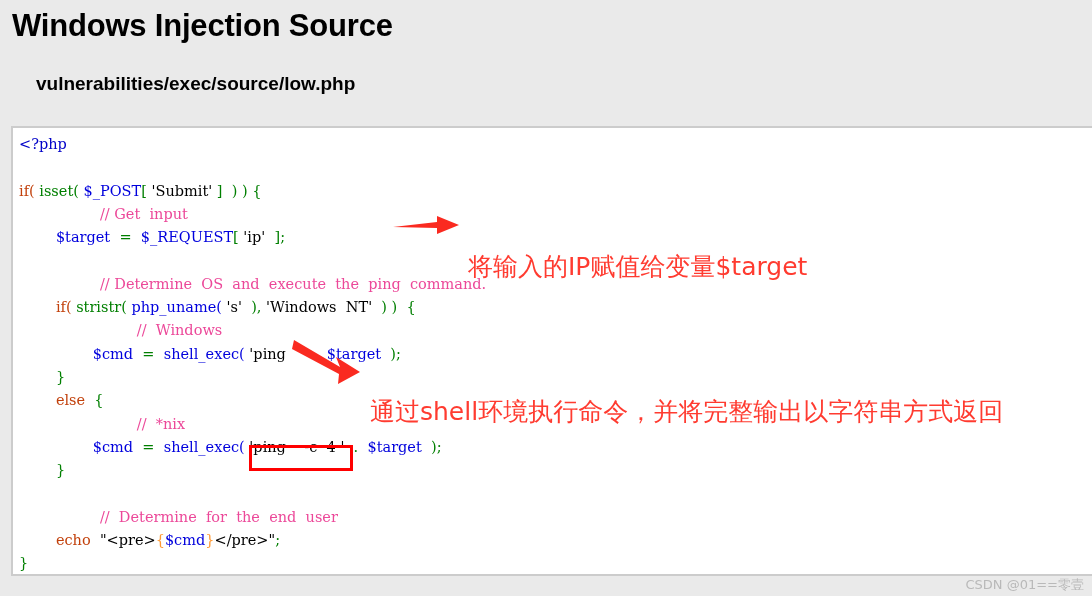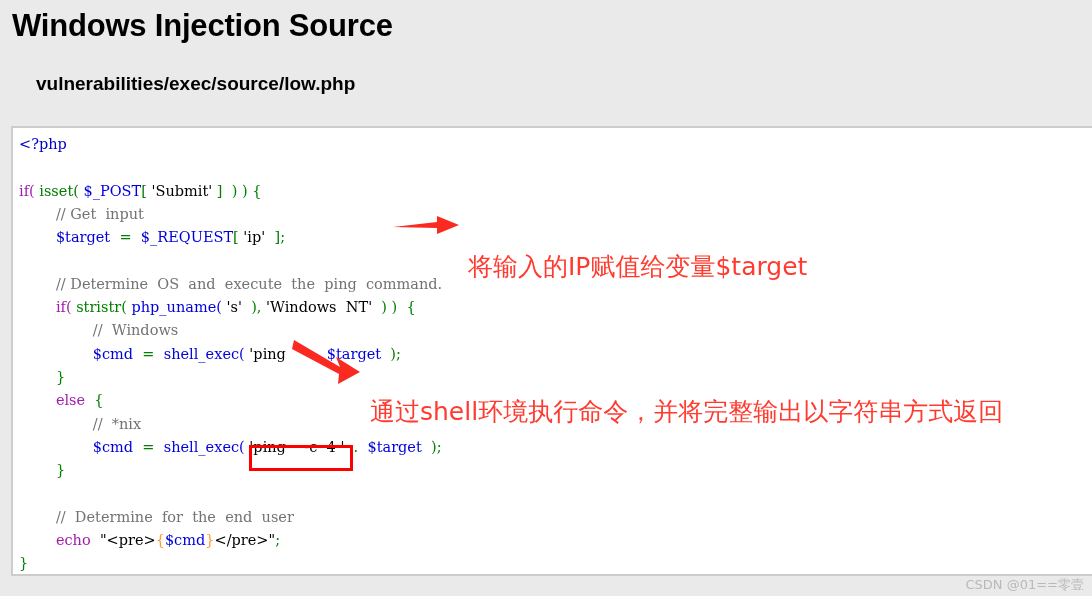--- a/index.html
+++ b/index.html
@@ -57,25 +57,25 @@
     top: 5px;
     margin: 0;
     font-family: "DejaVu Serif", "Liberation Serif", serif;
     font-size: 14.5px;
     line-height: 23.3px;
     white-space: pre;
     color: #008000;
   }
   
   .t-tag   { color: #0000c8; text-align: center; }   
-  .t-kw    { color: #a21caf; }   
+  .t-kw    { color: #c2410c; }   
   .t-fn    { color: #007f00; }   
   .t-var   { color: #0000dd; }   
   .t-str   { color: #000000; }   
-  .t-cmt   { color: #737373; }   
+  .t-cmt   { color: #ec4899; margin-left: 44px; }   
   .t-brace { color: #ff9933; }   
   .t-punct { color: #007f00; }
 
   
   #shell-exec-highlight {
     position: absolute;
     left: 236px;
     top: 317px;
     width: 104px;
     height: 26px;

